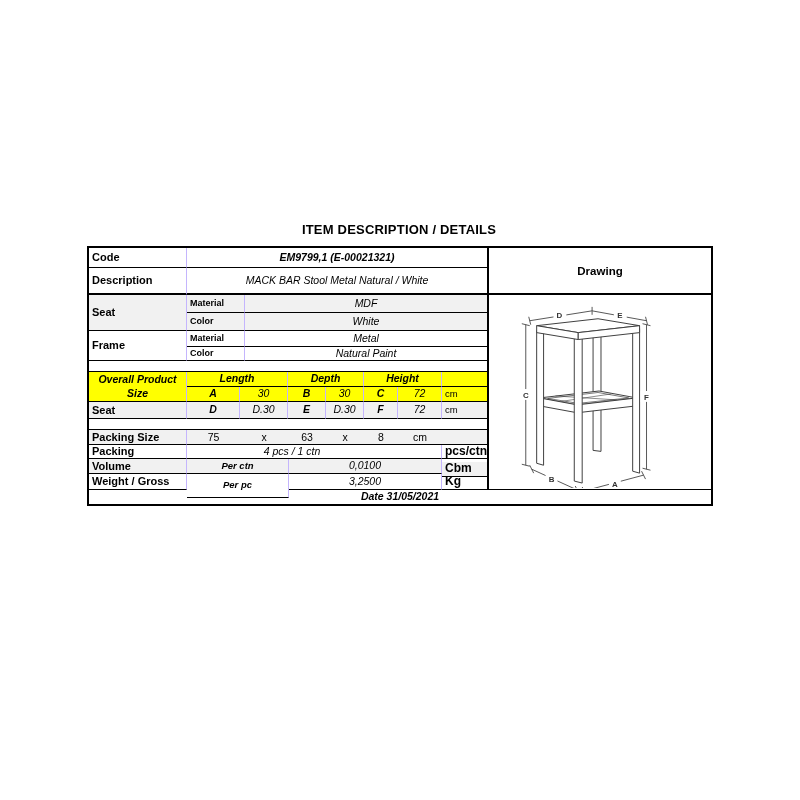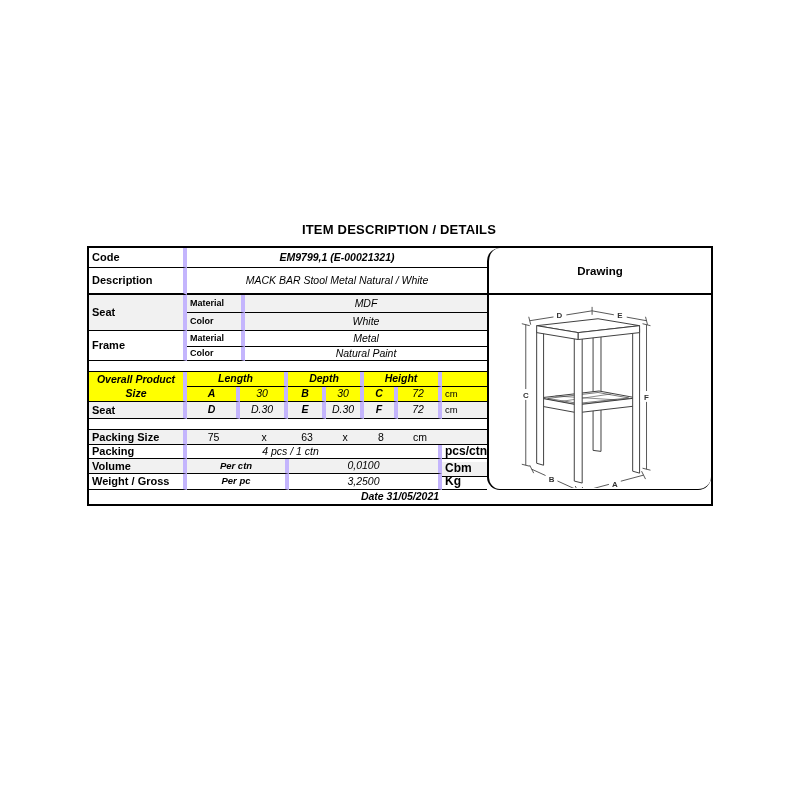--- a/index.html
+++ b/index.html
@@ -4,37 +4,37 @@
 <style>
   html,body{margin:0;padding:0;background:#ffffff;}
   .page{position:relative;width:800px;height:800px;background:#ffffff;
         font-family:"Liberation Sans", sans-serif;color:#000;}
   .doc-title{position:absolute;left:88px;top:222px;width:622px;text-align:center;
              font-size:13px;font-weight:bold;letter-spacing:.2px;}
   .spec-table{position:absolute;left:87px;top:246px;width:622px;height:256px;
               border:2px solid #000;background:#fff;}
   .c{position:absolute;box-sizing:border-box;display:flex;align-items:center;
      font-size:10.5px;line-height:1.1;overflow:hidden;}
-  .br{border-right:4px solid #c4b5fd;}
+  .br{border-right:1px solid #c4b5fd;}
   .bb{border-bottom:1px solid #000;}
   .bb2{border-bottom:2px solid #000;}
   .lab{font-weight:bold;font-size:11px;padding-left:3px;justify-content:flex-start;}
   .sub{font-weight:bold;font-size:9px;padding-left:3px;justify-content:flex-start;}
   .ctr{justify-content:center;text-align:center;font-style:italic;}
   .bold{font-weight:bold;}
   .small{font-size:9.5px;}
   .unit{font-weight:bold;font-size:12px;padding-left:3px;justify-content:flex-start;}
   .shade{background:#f1f1f1;}
   .hl{background:#ffff00;}
   .two-line{line-height:1.3;}
   .merged-strip{position:absolute;box-sizing:border-box;}
   .strip-span{position:absolute;top:0;height:100%;display:flex;align-items:center;
               justify-content:center;font-size:10.5px;}
   .drawing-panel{position:absolute;box-sizing:border-box;border-left:2px solid #000;
-                 border-bottom:1px solid #000;background:#fff;border-radius:13px;}
+                 border-bottom:1px solid #000;background:#fff;}
   .drawing-head{position:absolute;left:0;top:0;width:100%;height:47px;box-sizing:border-box;
                 border-bottom:2px solid #000;display:flex;align-items:center;justify-content:center;
                 font-weight:bold;font-size:11.5px;}
   .drawing-canvas{position:absolute;left:0;top:47px;width:222px;height:193px;}
   svg text{font-family:"Liberation Sans",sans-serif;font-size:8px;font-weight:600;fill:#333;}
 </style>
 </head>
 <body>
 
 <div class="page">
@@ -101,21 +101,21 @@
     <div class="c br bb lab" style="left:0;top:197px;width:98px;height:14px">Packing</div>
     <div class="c br bb ctr" style="left:98px;top:197px;width:255px;height:14px;padding-right:44px">4 pcs / 1 ctn</div>
     <div class="c bb unit" style="left:353px;top:197px;width:45px;height:14px">pcs/ctn</div>
 
     <div class="c br bb lab shade" style="left:0;top:211px;width:98px;height:15px">Volume</div>
     <div class="c br bb ctr bold small shade" style="left:98px;top:211px;width:102px;height:15px">Per ctn</div>
     <div class="c br bb ctr shade" style="left:200px;top:211px;width:153px;height:15px">0,0100</div>
     <div class="c bb unit shade" style="left:353px;top:214px;width:45px;height:15px">Cbm</div>
 
     <div class="c br bb lab" style="left:0;top:226px;width:98px;height:16px">Weight / Gross</div>
-    <div class="c br bb ctr bold small" style="left:98px;top:226px;width:102px;height:16px">Per pc</div>
+    <div class="c br bb ctr bold small" style="left:98px;top:226px;width:102px;height:24px">Per pc</div>
     <div class="c br bb ctr" style="left:200px;top:226px;width:153px;height:16px">3,2500</div>
     <div class="c bb unit" style="left:353px;top:226px;width:45px;height:16px">Kg</div>
 
     <div class="c ctr bold" style="left:0;top:242px;width:622px;height:14px">Date 31/05/2021</div>
 
     <div class="drawing-panel" style="left:398px;top:0;width:224px;height:242px">
       <div class="drawing-head">Drawing</div>
       <div class="drawing-canvas">
         <svg width="222" height="193" viewBox="0 0 222 195">
           <g stroke="#3f3f3f" stroke-width="1" fill="none" stroke-linejoin="round">

